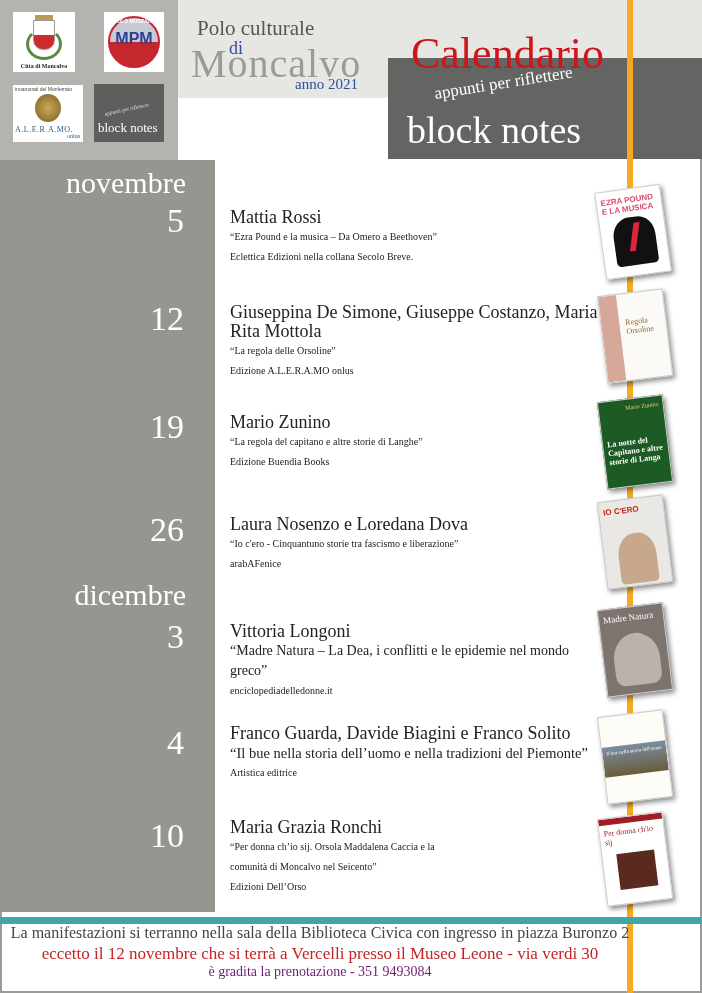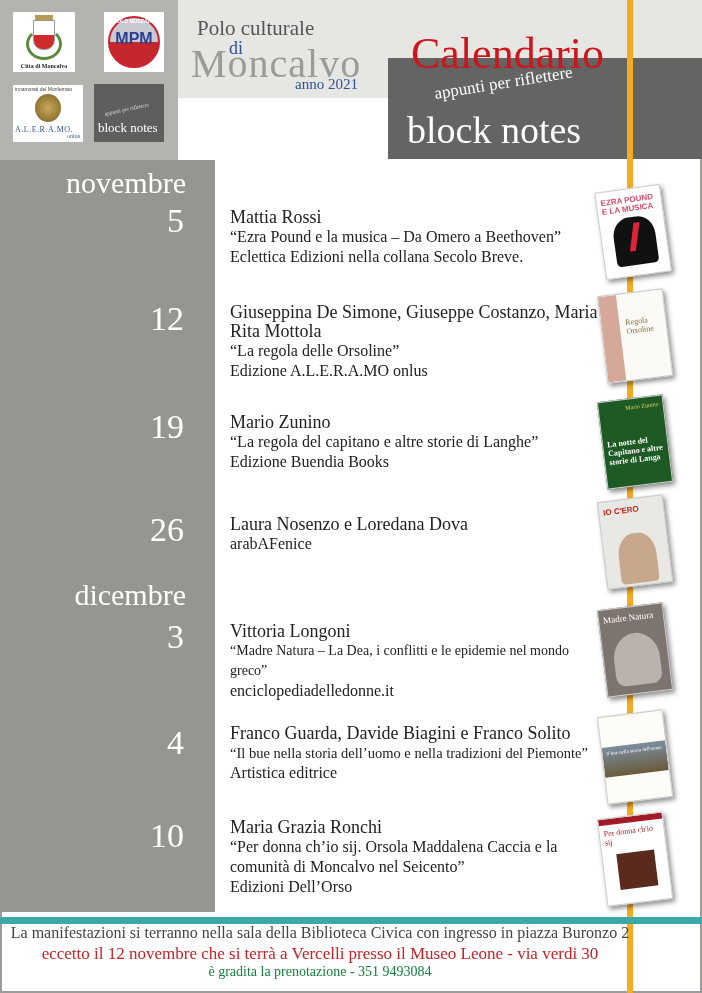--- a/index.html
+++ b/index.html
@@ -37,29 +37,29 @@
     .blocknotes { position: absolute; left: 407px; top: 108px; font-size: 38px; color: #fff; }
 
     .orange-line { position: absolute; left: 627px; top: 0; width: 6px; height: 993px; background: #f4ab22; }
 
     .side-panel { position: absolute; left: 0; top: 160px; width: 215px; height: 752px; background: #969691; }
     .month { position: absolute; right: 516px; font-size: 30px; color: #fff; text-align: right; width: 200px; }
     .day { position: absolute; right: 518px; font-size: 34px; color: #fff; text-align: right; width: 120px; }
 
     .event { position: absolute; left: 230px; width: 370px; color: #222; }
     .event .author { font-size: 18px; line-height: 19px; font-family: "Liberation Serif", serif; }
-    .event .line { font-size: 16px; line-height: 20px; }
+    .event .line { font-size: 10px; line-height: 20px; }
 
     .cover { position: absolute; width: 66px; height: 88px; box-shadow: 2px 3px 5px rgba(0,0,0,0.45); border: 1px solid #ccc; overflow: hidden; }
     .cover .ctxt { position: absolute; left: 4px; right: 4px; font-size: 8px; line-height: 9px; }
 
     .teal-line { position: absolute; left: 0; top: 917px; width: 702px; height: 7px; background: #3ea7a7; }
     .footer-1 { position: absolute; left: 0; width: 640px; top: 924px; text-align: center; font-size: 16px; color: #444; }
     .footer-2 { position: absolute; left: 0; width: 640px; top: 944px; text-align: center; font-size: 17px; color: #c52326; }
-    .footer-3 { position: absolute; left: 0; width: 640px; top: 964px; text-align: center; font-size: 14px; color: #15803d; }
+    .footer-3 { position: absolute; left: 0; width: 640px; top: 964px; text-align: center; font-size: 14px; color: #701a75; }
   </style>
 </head>
 <body>
 
 <div class="frame"></div>
 
 <div class="logo-panel">
   <div class="logo-box logo-citta">
     <div class="crown"></div>
     <div class="wreath"></div>
@@ -116,20 +116,21 @@
   <div class="line">“La regola delle Orsoline”</div>
   <div class="line">Edizione A.L.E.R.A.MO onlus</div>
 </div>
 <div class="event" style="top:413px">
   <div class="author">Mario Zunino</div>
   <div class="line">“La regola del capitano e altre storie di Langhe”</div>
   <div class="line">Edizione Buendia Books</div>
 </div>
 <div class="event" style="top:515px">
   <div class="author">Laura Nosenzo e Loredana Dova</div>
+  <div class="line">“Io c'ero - Cinquantuno storie tra fascismo e liberazione”</div>
   <div class="line">arabAFenice</div>
 </div>
 <div class="event" style="top:622px">
   <div class="author">Vittoria Longoni</div>
   <div class="line" style="font-size:14px">“Madre Natura – La Dea, i conflitti e le epidemie nel mondo greco”</div>
   <div class="line">enciclopediadelledonne.it</div>
 </div>
 <div class="event" style="top:724px">
   <div class="author">Franco Guarda, Davide Biagini e Franco Solito</div>
   <div class="line" style="font-size:14.5px">“Il bue nella storia dell’uomo e nella tradizioni del Piemonte”</div>

